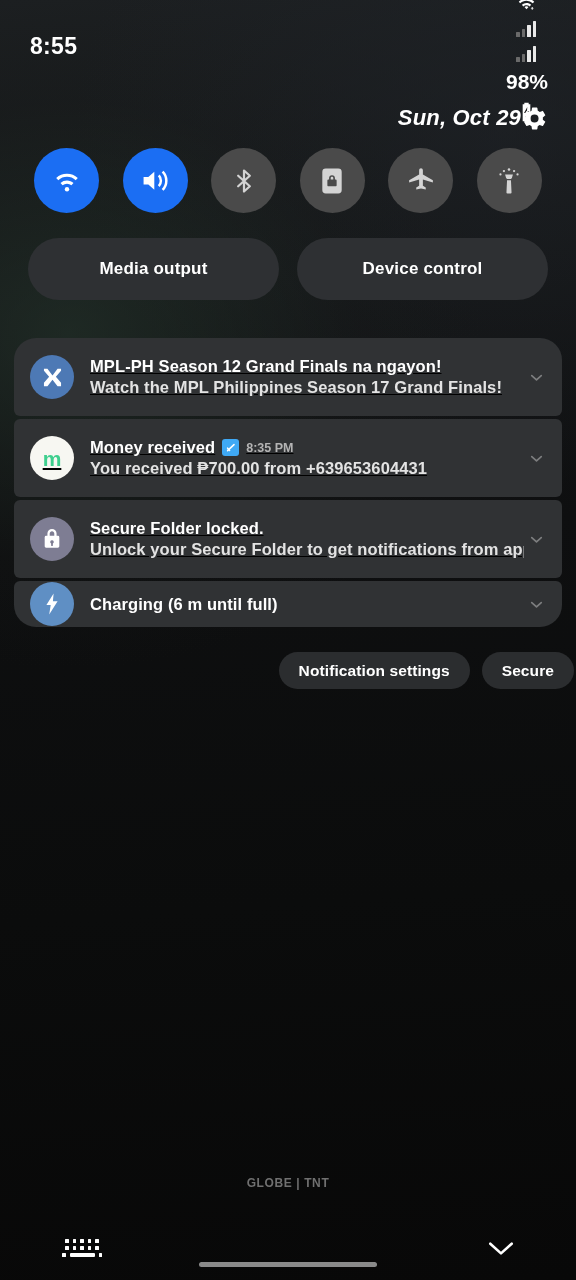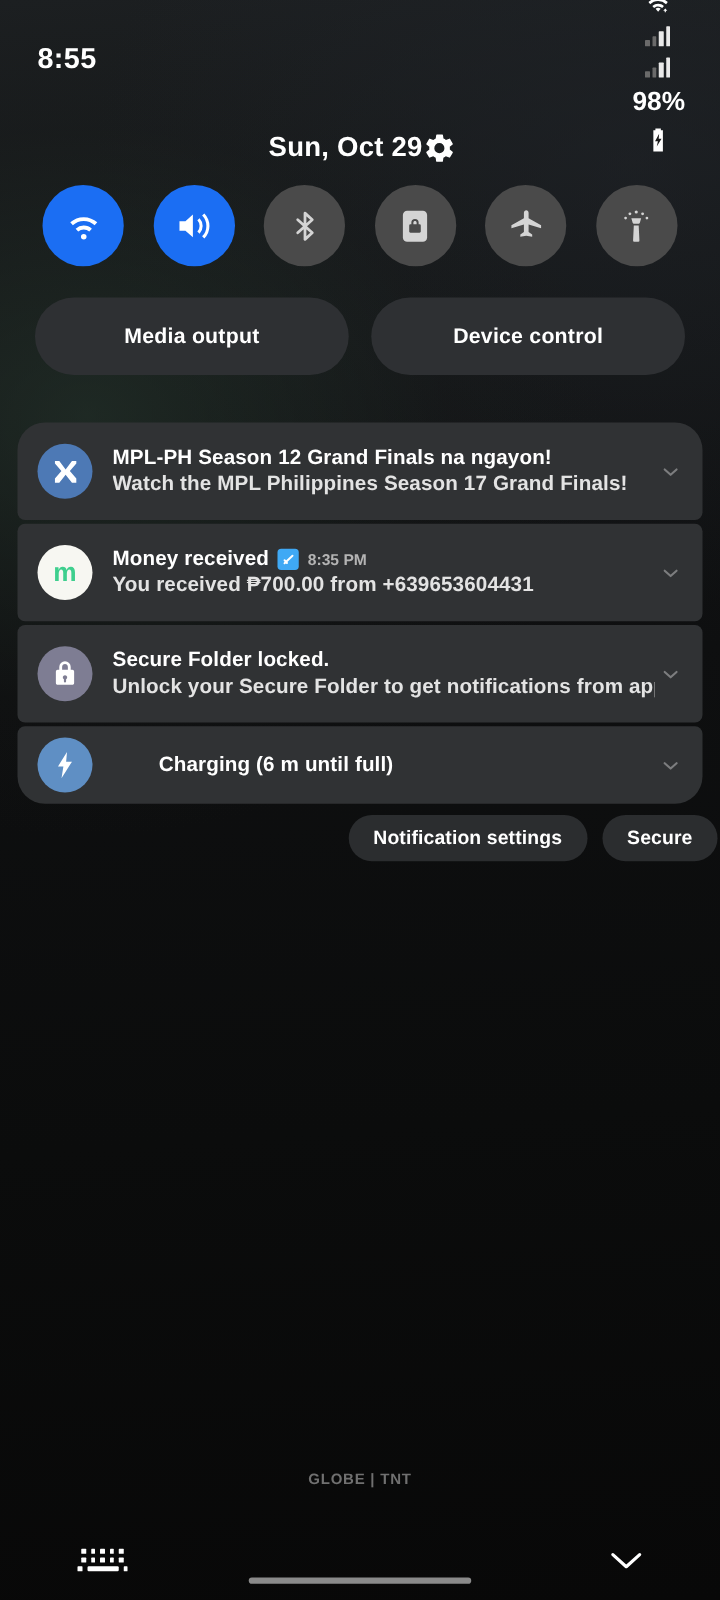--- a/index.html
+++ b/index.html
@@ -33,22 +33,23 @@
   .bars { display:flex; align-items:flex-end; gap:2px; height:17px; }
   .bars i { display:block; width:3.5px; background:#e9e9e9; border-radius:0.5px; }
   .bars i:nth-child(1){height:5px; background:#6a6a6a;}
   .bars i:nth-child(2){height:8px; background:#6a6a6a;}
   .bars i:nth-child(3){height:12px;}
   .bars i:nth-child(4){height:16px;}
 
   
   #dateheader {
     position:absolute; top:92px; left:0; width:100%; height:52px;
-    display:flex; align-items:center; justify-content:center;
+    display:flex; align-items:center; justify-content:flex-end;
     padding:0 28px 0 32px;
+    font-style:italic;
   }
   .datetext { color:#fff; font-size:22px; font-weight:bold; letter-spacing:0.2px; }
 
   
   #toggles {
     position:absolute; top:148px; left:0; width:100%;
     display:flex; justify-content:space-between;
     padding:0 34px;
   }
   .toggle {
@@ -77,22 +78,22 @@
   .card {
     background:#303234;
     display:flex; align-items:center;
     padding:0 14px 0 16px;
     position:relative;
     margin-bottom:3px;
   }
   .card.first { border-radius:22px 22px 6px 6px; }
   .card.mid   { border-radius:6px; }
   .card.last  { border-radius:6px 6px 22px 22px; margin-bottom:0; }
-  .card.two   { height:78px; }
-  .card.one   { height:62px;gap:37px; }
+  .card.two   { height:78px;text-decoration:underline; }
+  .card.one   { height:46px; }
 
   .nicon {
     width:44px; height:44px; border-radius:50%;
     flex:0 0 44px;
     display:flex; align-items:center; justify-content:center;
     margin-right:16px;
   }
   .ntext { flex:1; min-width:0; overflow:hidden; }
   .nrow1 { display:flex; align-items:center; gap:7px; }
   .ntitle {

